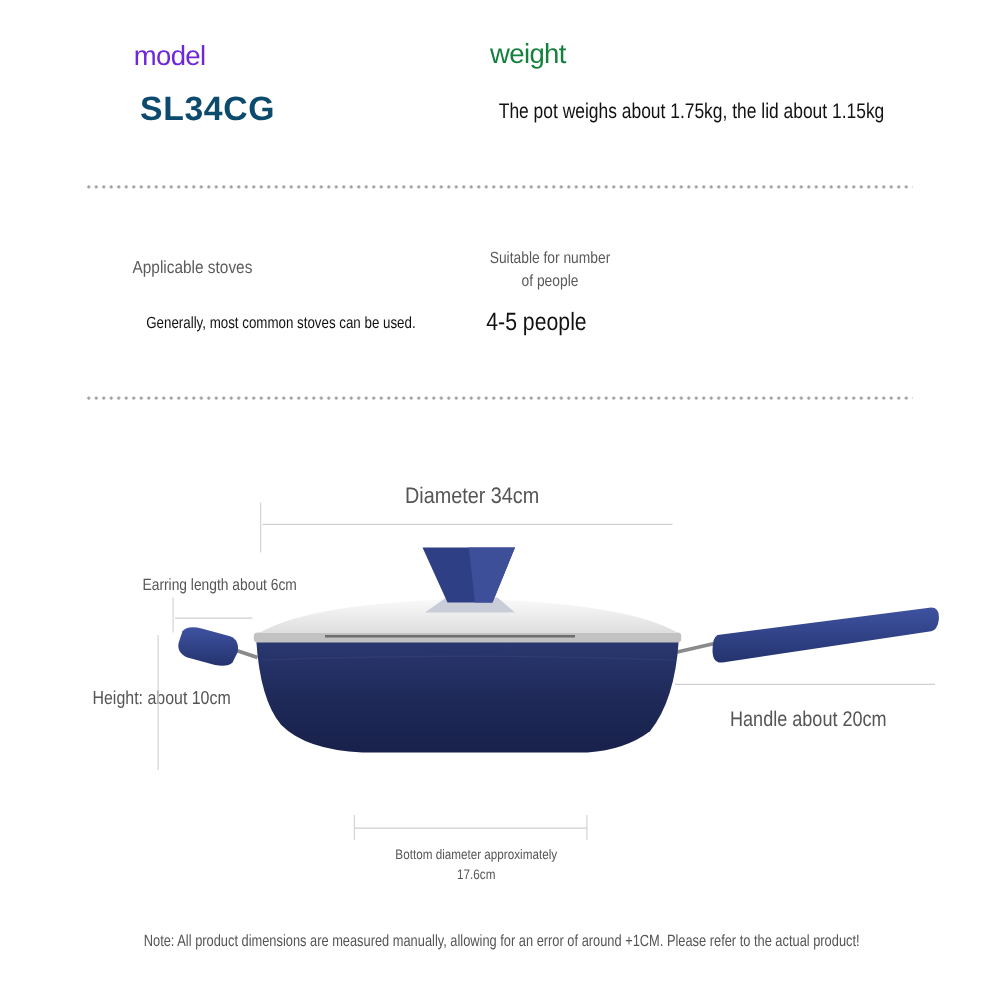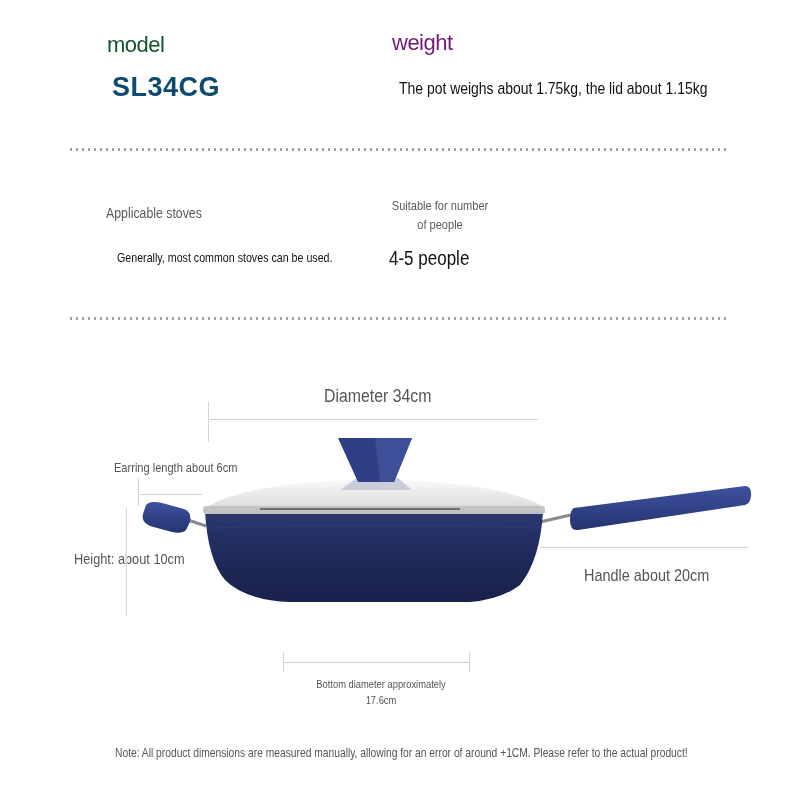--- a/index.html
+++ b/index.html
@@ -3,23 +3,23 @@
   <meta charset="utf-8">
   <style>
     html, body { margin: 0; padding: 0; }
     body {
       width: 800px; height: 800px; position: relative; overflow: hidden;
       background: #ffffff;
       font-family: "Liberation Sans", "DejaVu Sans", sans-serif;
     }
     .abs { position: absolute; }
 
-    .lbl-model { left: 107px; top: 32px; font-size: 22px; color: #14532d; letter-spacing: -0.5px; }
+    .lbl-model { left: 107px; top: 32px; font-size: 22px; color: #6d28d9; letter-spacing: -0.5px; }
     .val-model { left: 112px; top: 72px; font-size: 27px; font-weight: bold; color: #0c4a6e; letter-spacing: 0.5px; }
-    .lbl-weight { left: 392px; top: 30px; font-size: 22px; color: #701a75; letter-spacing: -0.5px; }
+    .lbl-weight { left: 392px; top: 30px; font-size: 22px; color: #15803d; letter-spacing: -0.5px; }
     .val-weight { left: 399px; top: 79px; font-size: 17px; color: #111; transform: scaleX(0.82); transform-origin: left center; white-space: nowrap; }
 
     .dots {
       left: 68px; width: 662px; height: 3px;
       background-image: radial-gradient(circle, #9b9b9b 1.1px, transparent 1.3px);
       background-size: 6px 3px;
       background-repeat: repeat-x;
     }
 
     .lbl-stoves { left: 106px; top: 205px; font-size: 14px; color: #5a5a5a; transform: scaleX(0.88); transform-origin: left center; white-space: nowrap; }

